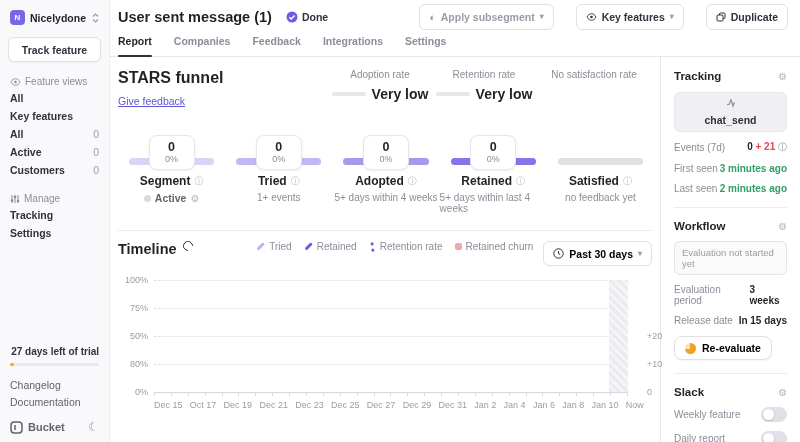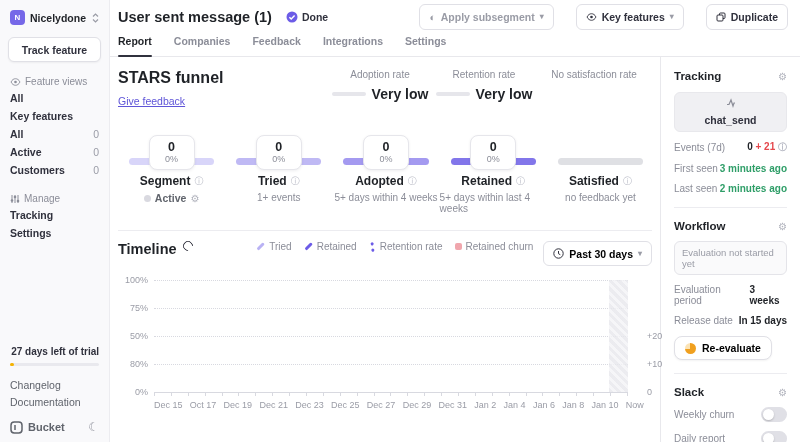--- a/index.html
+++ b/index.html
@@ -532,21 +532,21 @@
           <span>Re-evaluate</span>
         </button>
 
         <div class="rb-divider"></div>
 
         <div class="rb-title-row">
           <span class="rb-title">Slack</span>
           <span class="gear">⚙</span>
         </div>
         <div class="rb-row">
-          <span class="rb-key">Weekly churn</span>
+          <span class="rb-key">Weekly feature</span>
           <span class="switch"></span>
         </div>
         <div class="rb-row">
           <span class="rb-key">Daily report</span>
           <span class="switch"></span>
         </div>
         <div class="rb-row">
           <span class="rb-key">Notify on feedback</span>
           <span class="switch on"></span>
         </div>

